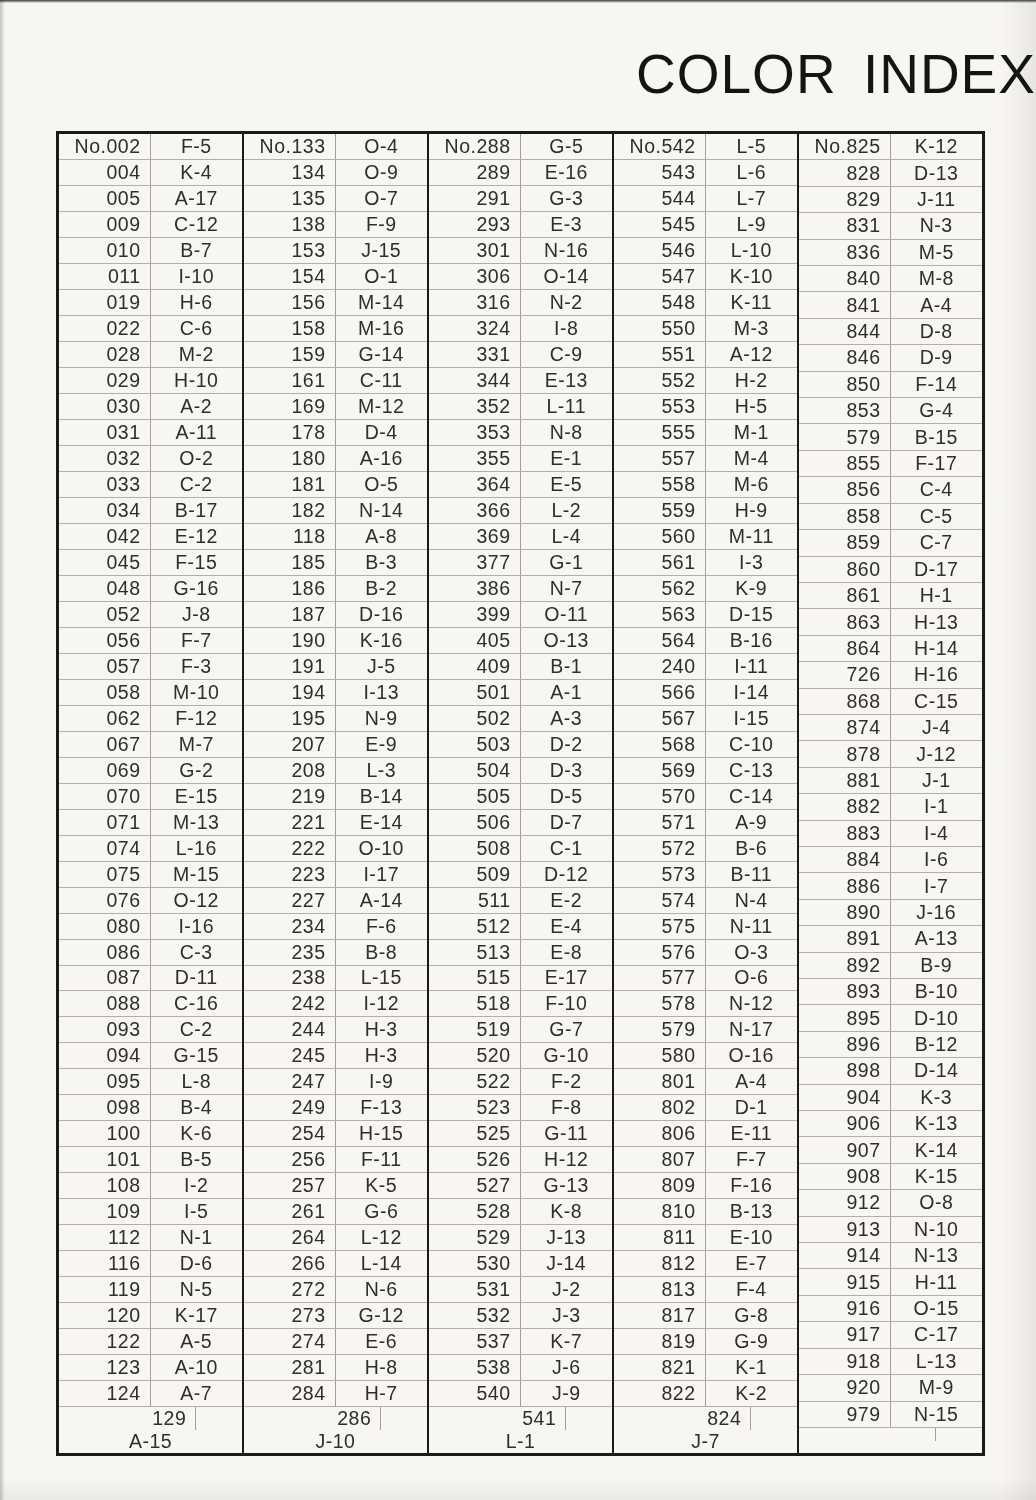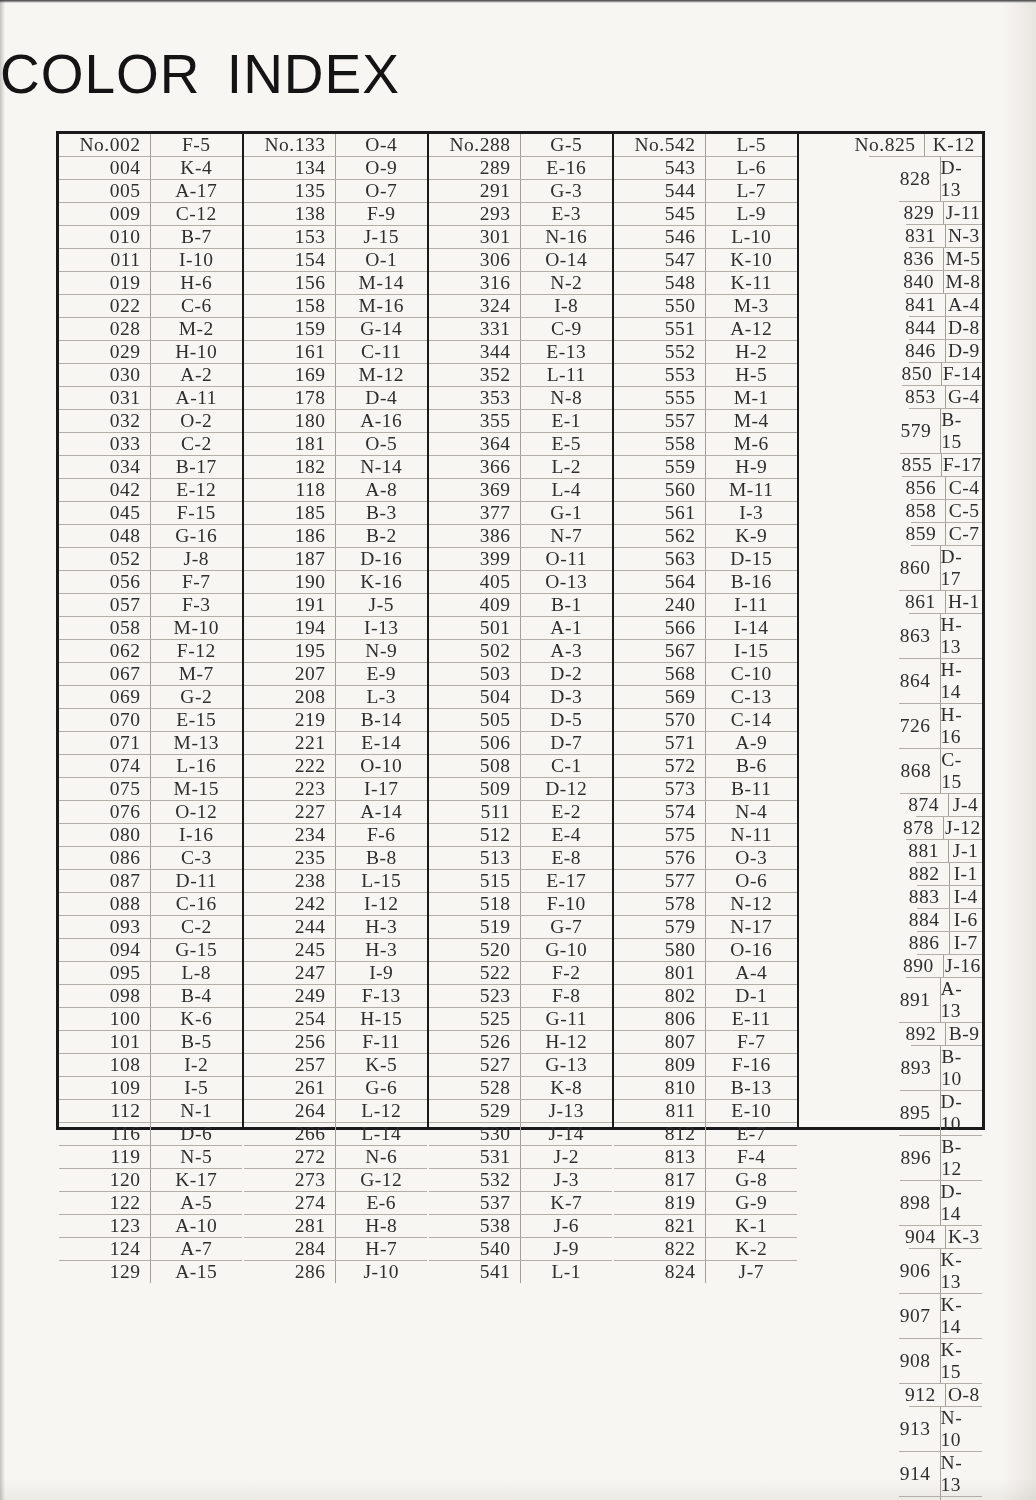--- a/index.html
+++ b/index.html
@@ -11,37 +11,36 @@
   }
   
   .scan-top{position:absolute;top:0;left:0;width:100%;height:3px;background:linear-gradient(to bottom,#3c3c3c 0%,#9b9b9b 55%,rgba(0,0,0,0) 100%);}
   .scan-right{position:absolute;top:0;right:0;width:34px;height:100%;background:linear-gradient(to right,rgba(90,85,75,0) 0%,rgba(90,85,75,0.10) 100%);}
   .scan-bottom{position:absolute;bottom:0;left:0;width:100%;height:22px;background:linear-gradient(to bottom,rgba(90,85,75,0) 0%,rgba(90,85,75,0.08) 100%);}
   .scan-left{position:absolute;top:0;left:0;width:5px;height:100%;background:linear-gradient(to right,rgba(40,40,40,0.25) 0%,rgba(40,40,40,0) 100%);}
   .scan-speck{position:absolute;left:77px;top:327px;width:7px;height:6px;border-radius:50%;background:#cdd0b2;opacity:.8;}
 
   .title{
     position:absolute;top:42px;left:0;width:100%;
-    text-align:left;
+    text-align:right;
     font-size:55px;font-weight:400;letter-spacing:1px;word-spacing:10px;
     color:#141414;
   }
 
   .table{
-    position:absolute;left:56px;top:131px;width:929px;height:999px;
+    position:absolute;left:56px;top:131px;width:929px;height:1325px;
     border:3px solid #1a1a1a;
     display:flex;
     box-sizing:border-box;
     background:#f8f6f2;
-    font-family:Liberation Serif, serif;
   }
   .col{flex:1;display:flex;flex-direction:column;border-right:2px solid #1a1a1a;}
-  .col:last-child{border-right:none;align-items:flex-end;}
+  .col:last-child{border-right:none;}
   .row{flex:1;display:flex;align-items:center;border-bottom:1px solid #b3afa8;box-sizing:border-box;}
-  .row:last-child{border-bottom:none;}
+  .row:last-child{border-bottom:none;flex-direction:column;}
   .cell{box-sizing:border-box;height:100%;display:flex;align-items:center;font-size:19.5px;color:#2e2e2e;letter-spacing:0.5px;}
   .cell.num{width:50%;justify-content:flex-end;padding-right:9px;border-right:1px solid #a39f97;}
   .cell.code{width:50%;justify-content:center;}
 </style>
 </head>
 <body>
 
 <div class="scan-top"></div>
 <div class="scan-left"></div>
 <div class="scan-right"></div>

